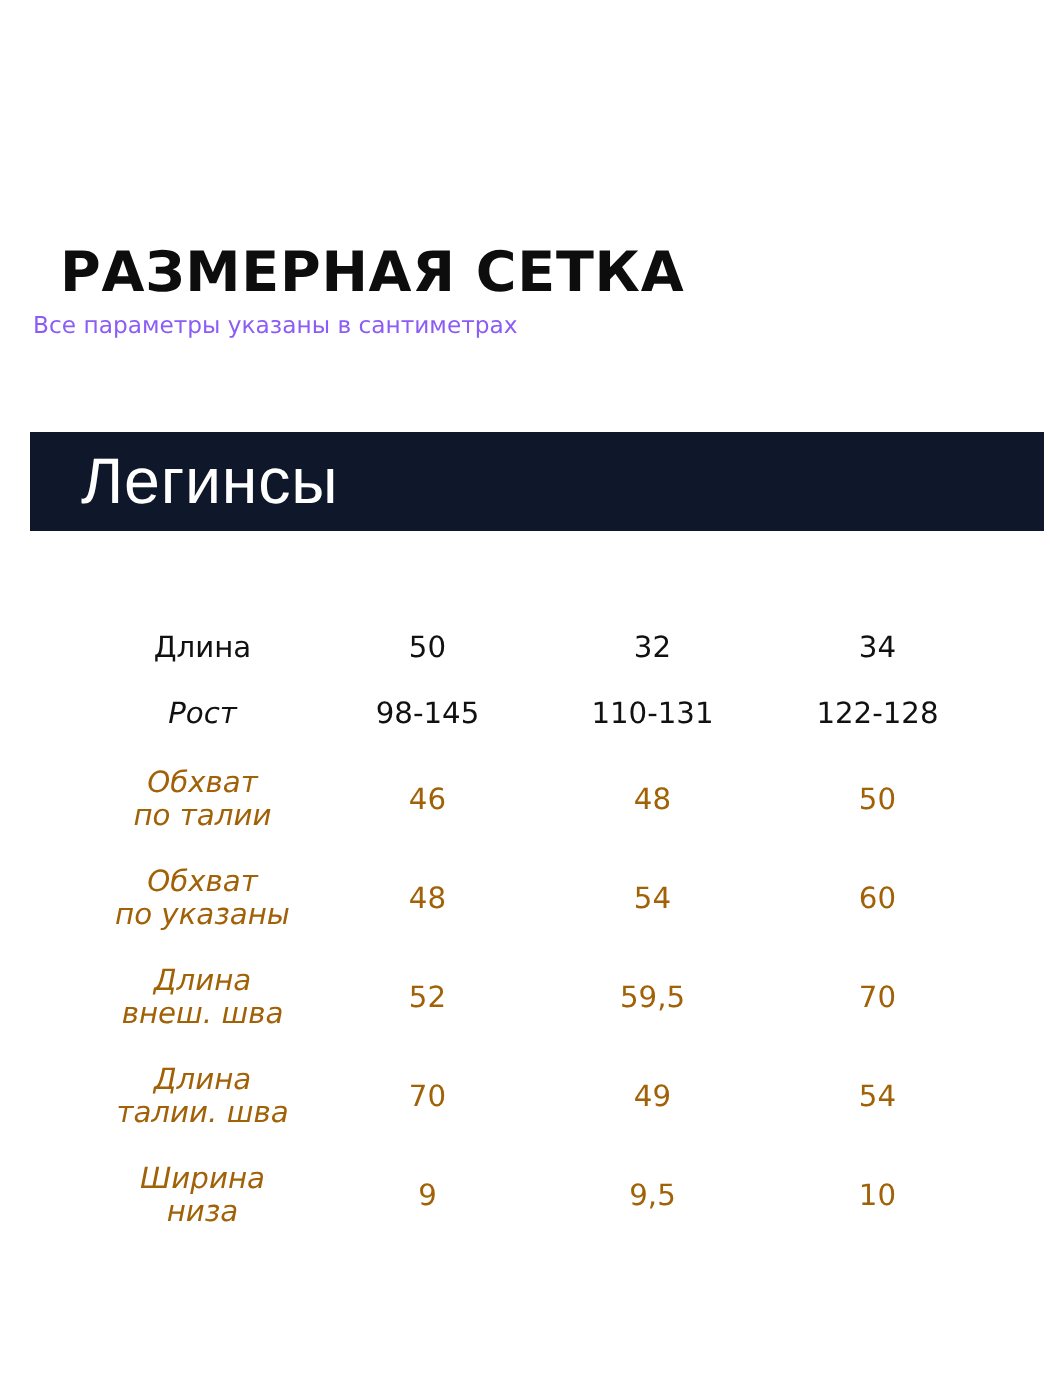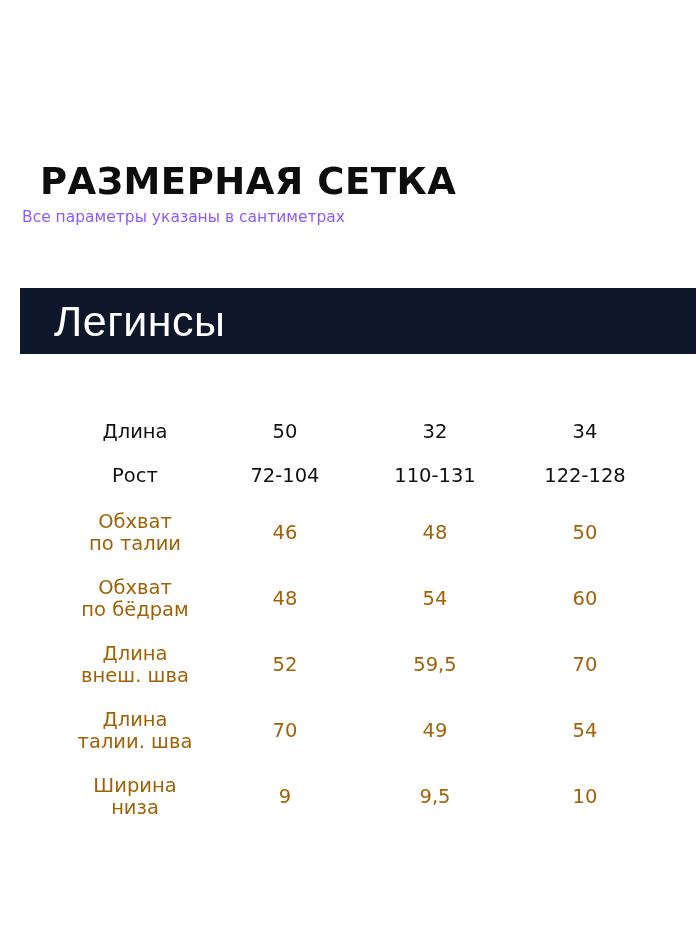--- a/index.html
+++ b/index.html
@@ -75,21 +75,21 @@
     }
     .size-table td.val {
       width: 150px;
     }
     .size-table tr.medium td {
       color: #111111;
     }
     .row-a { height: 40px; }
     .row-b { height: 48px; }
     .row-c { height: 66px; }
-    .label-line { display: block; }
+    .label-line { display: block; font-style: italic; }
   </style>
 </head>
 <body>
 
 <div class="title">РАЗМЕРНАЯ СЕТКА</div>
 <div class="subtitle">Все параметры указаны в сантиметрах</div>
 
 <div class="banner">
   <div class="banner-label">Легинсы</div>
 </div>
@@ -99,37 +99,37 @@
     <tr class="row-a medium">
       <td class="label">Длина</td>
       <td class="val">50</td>
       <td class="val">32</td>
       <td class="val">34</td>
     </tr>
     <tr class="row-b medium">
       <td class="label">
           <span class="label-line">Рост</span>
         </td>
-      <td class="val">72-104</td>
+      <td class="val">98-145</td>
       <td class="val">110-131</td>
       <td class="val">122-128</td>
     </tr>
     <tr class="row-c">
       <td class="label">
         <span class="label-line">Обхват</span>
         <span class="label-line">по талии</span>
       </td>
       <td class="val">46</td>
       <td class="val">48</td>
       <td class="val">50</td>
     </tr>
     <tr class="row-c">
       <td class="label">
         <span class="label-line">Обхват</span>
-        <span class="label-line">по бёдрам</span>
+        <span class="label-line">по указаны</span>
       </td>
       <td class="val">48</td>
       <td class="val">54</td>
       <td class="val">60</td>
     </tr>
     <tr class="row-c">
       <td class="label">
         <span class="label-line">Длина</span>
         <span class="label-line">внеш. шва</span>
       </td>

